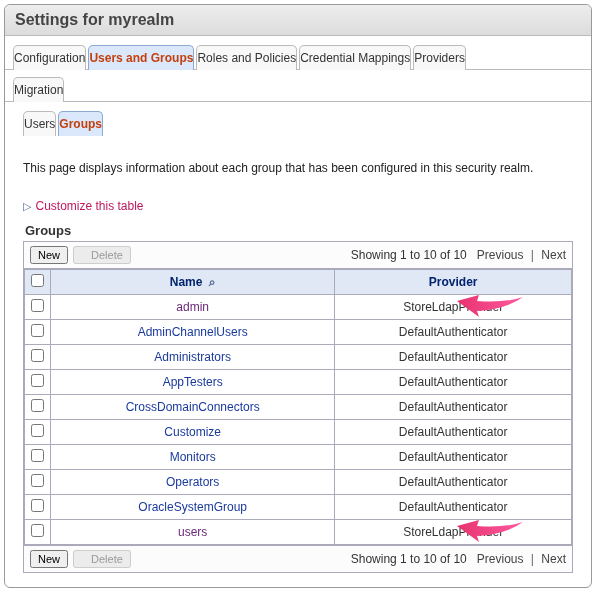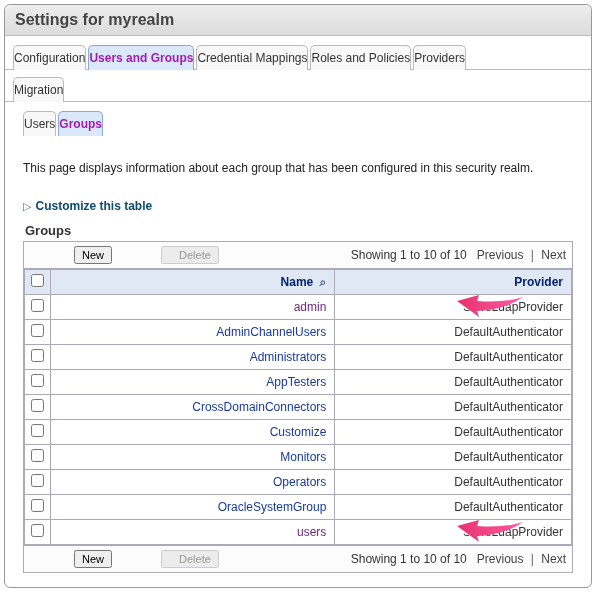--- a/index.html
+++ b/index.html
@@ -40,21 +40,21 @@
   padding: 5px 0;
   color: #333;
   cursor: pointer;
   position: relative;
   top: 1px;
 }
 .tab.selected {
   background: #dbe7fb;
   border-color: #8ca9cf;
   font-weight: bold;
-  color: #a21caf;
+  color: #c2410c;
   z-index: 2;
 }
 .tab-row.tertiary .tab {
   font-size: 12px;
 }
 .body-area {
   padding: 14px 18px;
 }
 .desc {
   margin: 12px 0 24px 0;
@@ -64,23 +64,23 @@
   display: flex;
   align-items: center;
   gap: 4px;
   margin-bottom: 10px;
 }
 .customize .arrow {
   color: #4d678f;
   font-size: 11px;
 }
 .customize a {
-  color: #0c4a6e;
+  color: #be185d;
   text-decoration: none;
-  font-weight: bold;
+  font-weight: normal;
   font-size: 12px;
 }
 .groups-title {
   font-weight: bold;
   margin: 6px 0 3px 2px;
   font-size: 13px;
 }
 .table-wrap {
   border: 1px solid #aab;
 }
@@ -92,40 +92,39 @@
   border-bottom: 1px solid #aab;
   background: #fcfcfc;
 }
 .toolbar.bottom {
   border-bottom: none;
   border-top: 1px solid #aab;
 }
 .toolbar button {
   font-size: 11px;
   padding: 1px 6px;
-  margin-left: 44px;
 }
 .toolbar button[disabled] {
   color: #999;
   padding-left: 16px;
 }
 .spacer { flex: 1; }
 .pager {
   color: #333;
 }
 .pager .sep { margin: 0 4px; color: #666; }
 .pager .nav { color: #444; }
 table.data {
   width: 100%;
   border-collapse: collapse;
 }
 table.data th, table.data td {
   border: 1px solid #aab;
   padding: 5px 8px;
-  text-align: right;
+  text-align: center;
   vertical-align: middle;
 }
 table.data th {
   background: #e0e8f6;
   color: #00246d;
   font-weight: bold;
   font-size: 12px;
 }
 table.data th.cb, table.data td.cb {
   width: 26px;
@@ -154,22 +153,22 @@
 </style>
 </head>
 <body>
 
 <div class="panel">
   <div class="panel-header">Settings for myrealm</div>
 
   <div class="tab-row" id="tabs-primary">
       <div class="tab">Configuration</div>
       <div class="tab selected">Users and Groups</div>
+      <div class="tab">Roles and Policies</div>
       <div class="tab">Credential Mappings</div>
-      <div class="tab">Roles and Policies</div>
       <div class="tab">Providers</div>
     </div>
   <div class="tab-row secondary" id="tabs-secondary">
       <div class="tab">Migration</div>
     </div>
   <div class="tab-row tertiary" id="tabs-tertiary">
       <div class="tab">Users</div>
       <div class="tab selected">Groups</div>
     </div>
 

